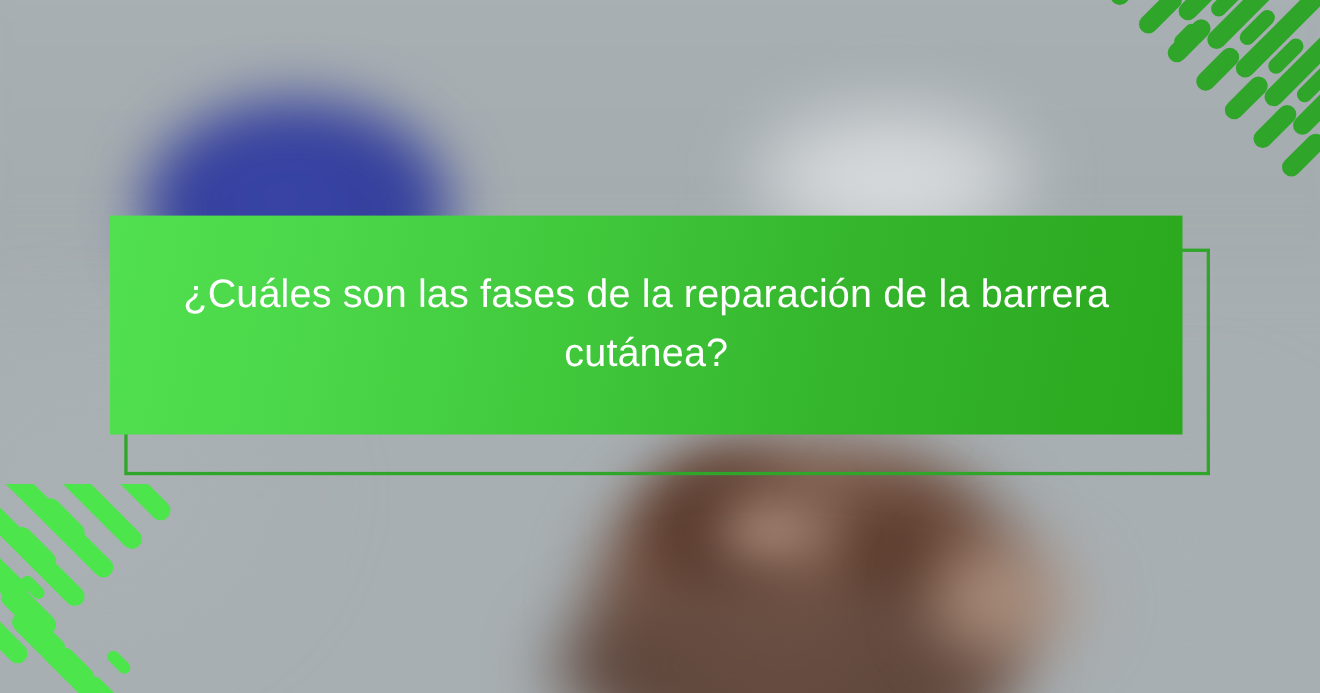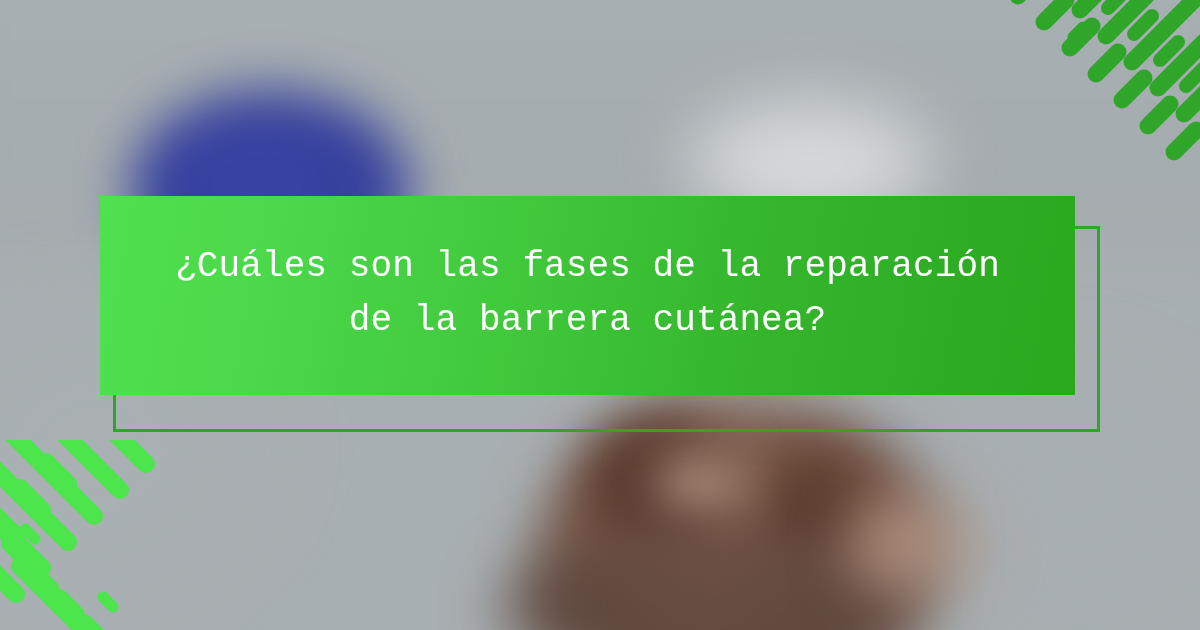--- a/index.html
+++ b/index.html
@@ -140,21 +140,21 @@
     padding: 10px 46px 14px 46px;
   }
   .banner-title {
     width: 100%;
     text-align: center;
     color: #ffffff;
     font-size: 36px;
     line-height: 54px;
     font-weight: 400;
     letter-spacing: 0.1px;
-    font-family: Liberation Mono, monospace;
+    font-family: Liberation Sans, sans-serif;
     text-rendering: optimizeLegibility;
   }
 </style>
 </head>
 <body>
 
 <div id="stage">
 
   <div class="bg-photo">
     <div class="blob blob-vignette-top"></div>

